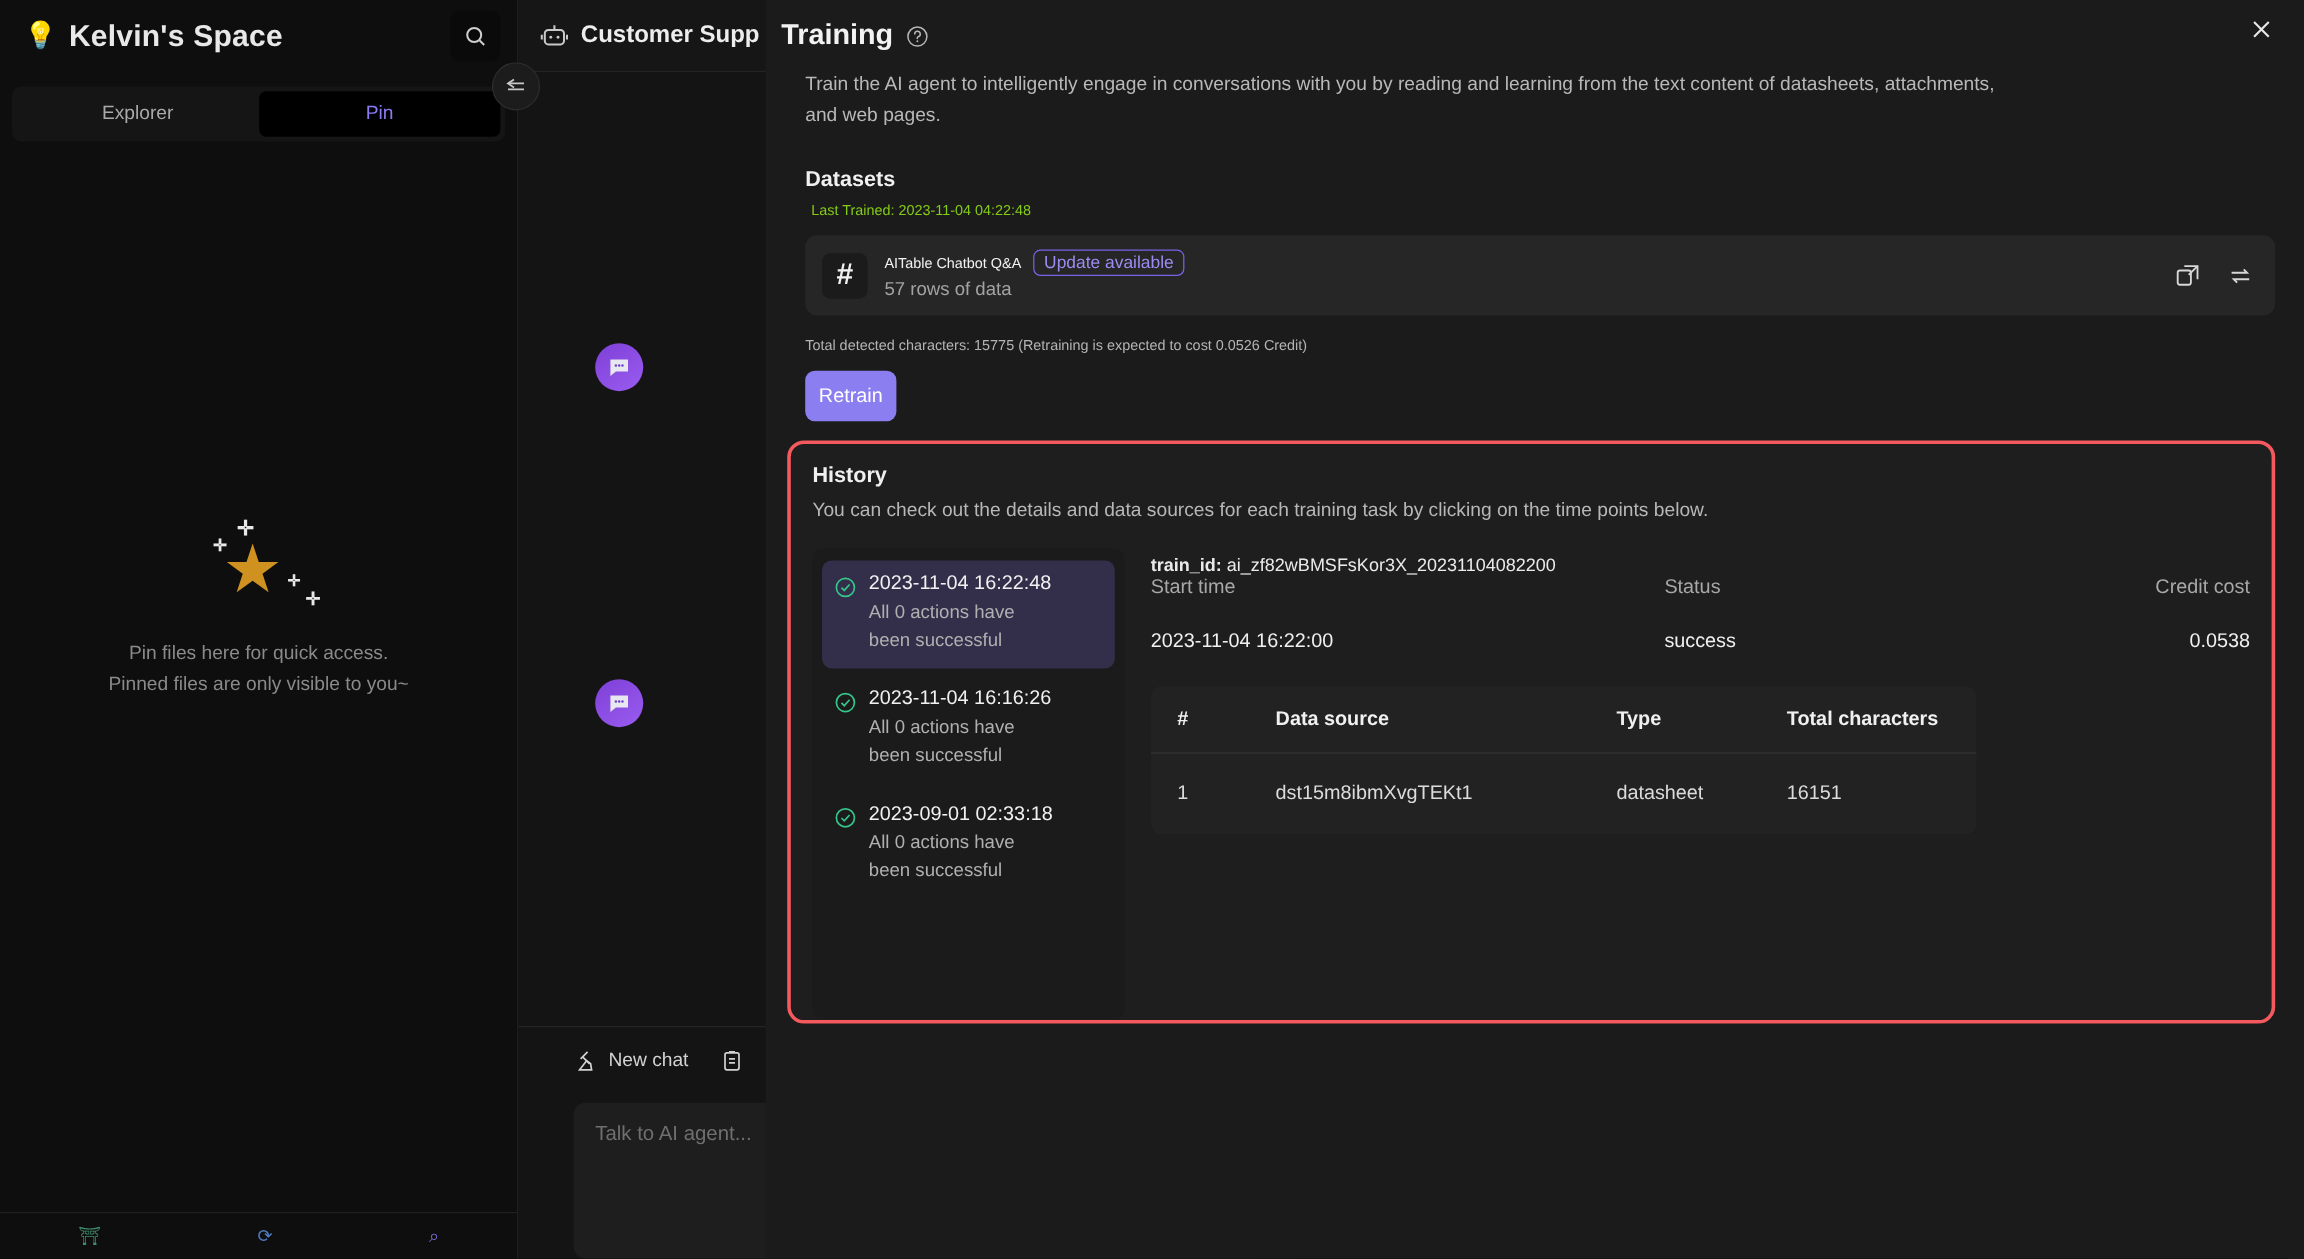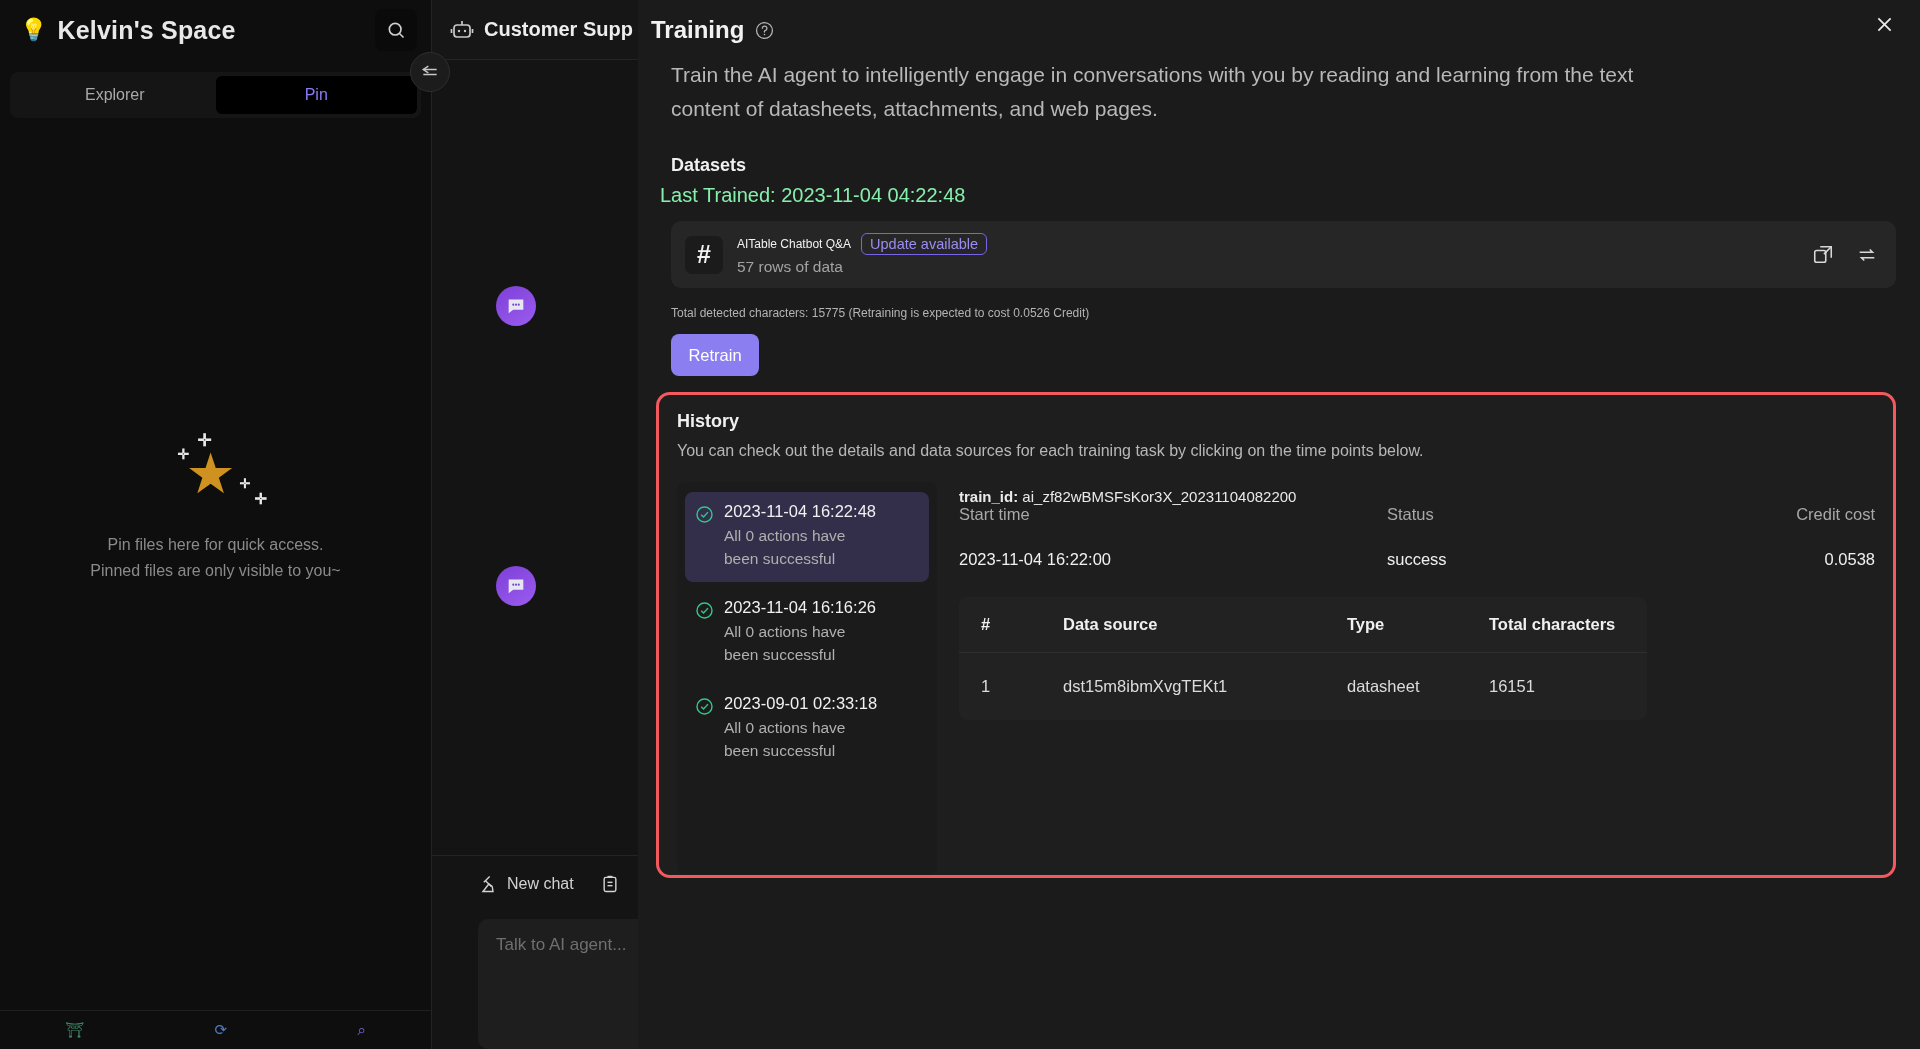--- a/index.html
+++ b/index.html
@@ -143,30 +143,30 @@
     position: absolute; right: 18px; top: 6px;
     width: 36px; height: 36px; border-radius: 6px;
     display: flex; align-items: center; justify-content: center;
     cursor: pointer;
   }
   .modal-close svg { width: 21px; height: 21px; stroke: #e9e9e9; stroke-width: 2; fill: none; }
 
   .modal-body { padding: 0 24px 0 18px; }
 
   .intro {
-    color: #b8b8b8; font-size: 21px; line-height: 1.6;
+    color: #b8b8b8; font-size: 16px; line-height: 1.6;
     max-width: 1010px; margin-top: 6px; margin-left: 15px;
   }
 
   .sec-title {
     color: #f0f0f0; font-size: 18px; font-weight: 700;
     margin: 30px 0 0 15px;
   }
   .last-trained {
-    color: #86efac; font-size: 20px; margin: 8px 0 0 4px;
+    color: #84cc16; font-size: 12px; margin: 8px 0 0 20px;
   }
 
   .dataset-card {
     margin: 14px 0 0 15px;
     background: #262626; border-radius: 10px;
     height: 67px; display: flex; align-items: center;
     padding: 0 18px 0 14px; gap: 14px;
   }
   .ds-ico {
     width: 38px; height: 38px; border-radius: 7px; background: #1b1b1b;
@@ -183,21 +183,21 @@
   }
   .ds-sub { color: #a3a3a3; font-size: 15.5px; margin-top: 3px; }
   .ds-actions { display: flex; gap: 22px; align-items: center; }
   .ds-actions svg { width: 22px; height: 22px; stroke: #d8d8d8; fill: none; stroke-width: 1.7; cursor: pointer; }
 
   .total-line {
     color: #b4b4b4; font-size: 12px; margin: 18px 0 0 15px;
   }
   .retrain-btn {
     margin: 14px 0 0 15px;
-    width: 88px; height: 42px; border-radius: 8px;
+    width: 76px; height: 42px; border-radius: 8px;
     background: #8b7ef0; color: #fff; border: none;
     font-size: 16.5px; font-family: inherit; cursor: pointer;
   }
 
   
   .history {
     margin: 16px 0 0 0;
     border: 3px solid #f4595e; border-radius: 14px;
     background: #1e1e1e;
     height: 486px;

